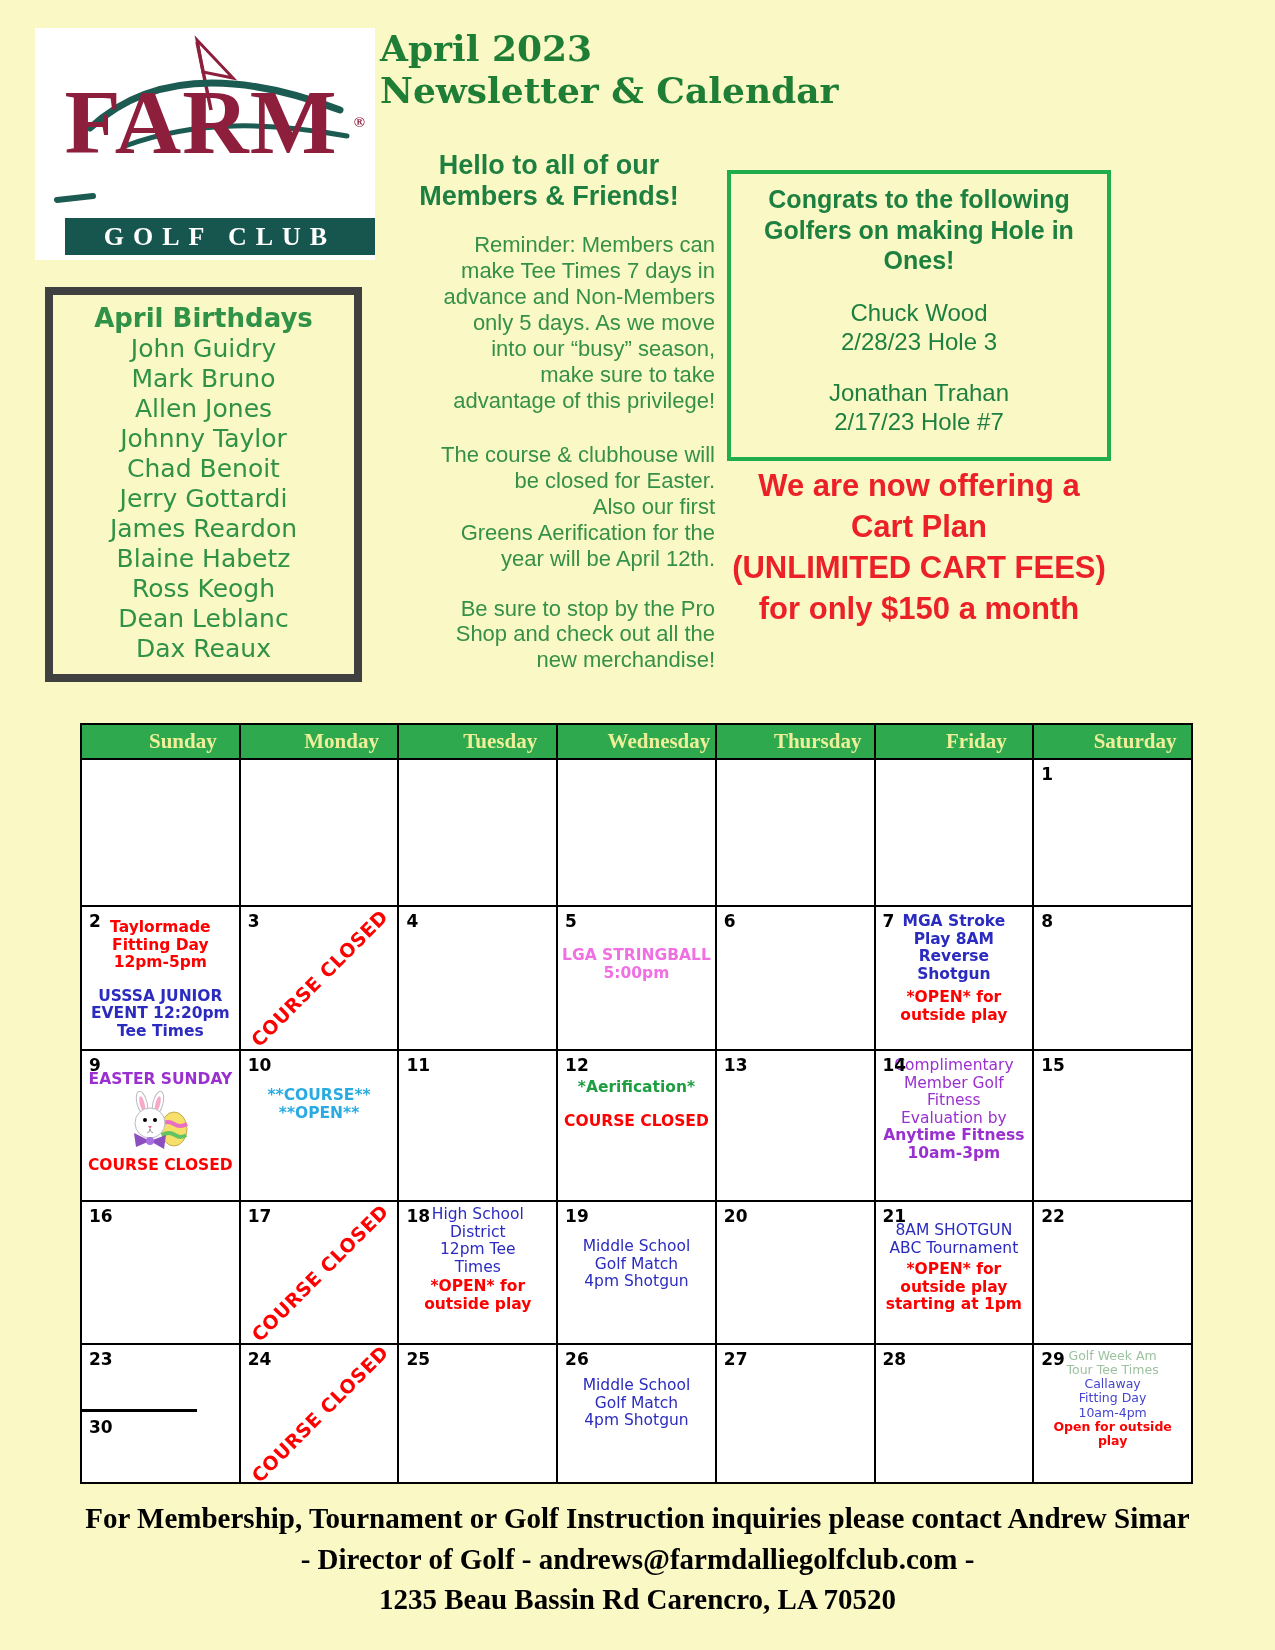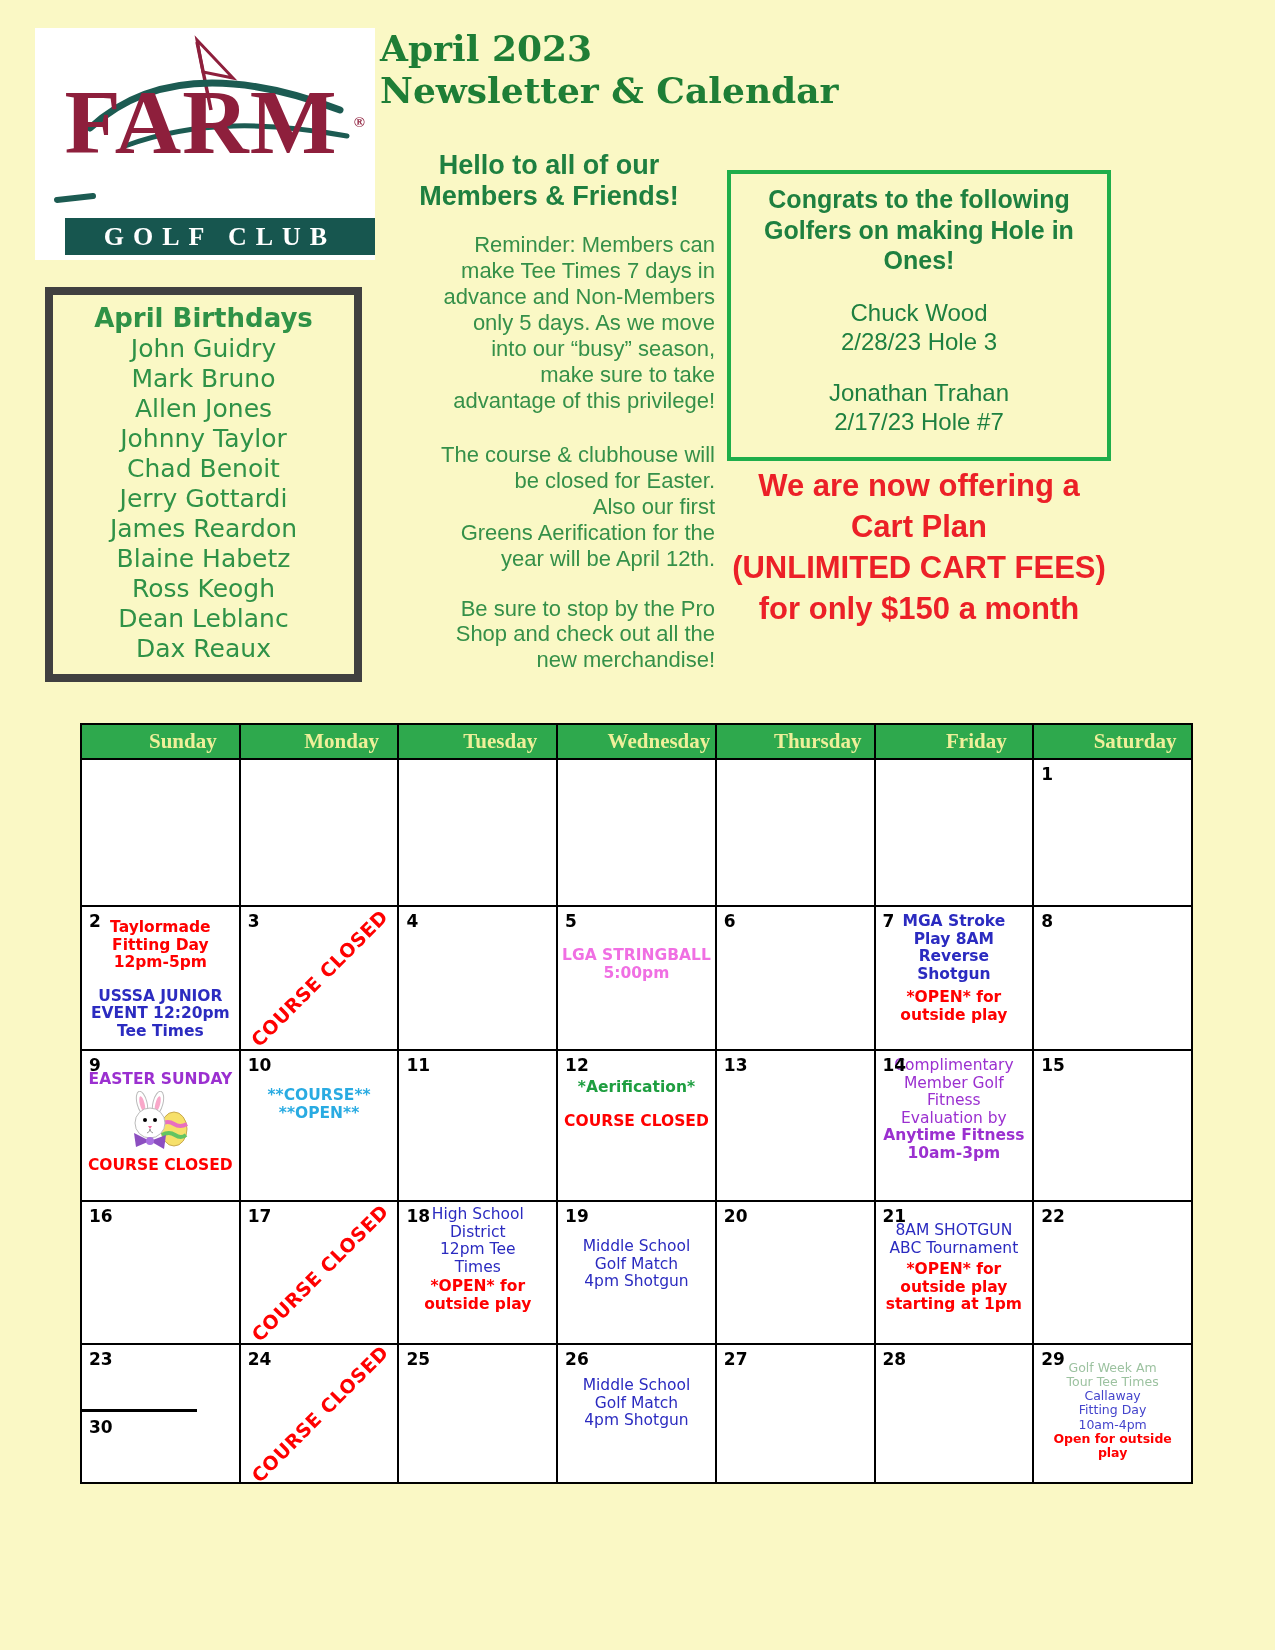--- a/index.html
+++ b/index.html
@@ -331,26 +331,31 @@
 4pm Shotgun</div>
           </td>
           <td>
             <span class="date">27</span>
           </td>
           <td>
             <span class="date">28</span>
           </td>
           <td>
             <span class="date">29</span>
-            <div class="ev sage reg small" style="margin-top: 16px;">Golf Week Am
+            <div class="ev sage reg small" style="margin-top: 4px;">Golf Week Am
 Tour Tee Times</div>
             <div class="ev blue2 reg small" style="margin-top: 0px;">Callaway
 Fitting Day
 10am-4pm</div>
             <div class="ev red small" style="margin-top: 0px;">Open for outside
 play</div>
           </td>
         </tr>
       </tbody>
   </table>
 
+  <div class="footer">
+      <div>For Membership, Tournament or Golf Instruction inquiries please contact Andrew Simar</div>
+      <div>- Director of Golf - andrews@farmdalliegolfclub.com -</div>
+      <div>1235 Beau Bassin Rd Carencro, LA 70520</div>
+    </div>
 
 </div>
 
 </body></html>

